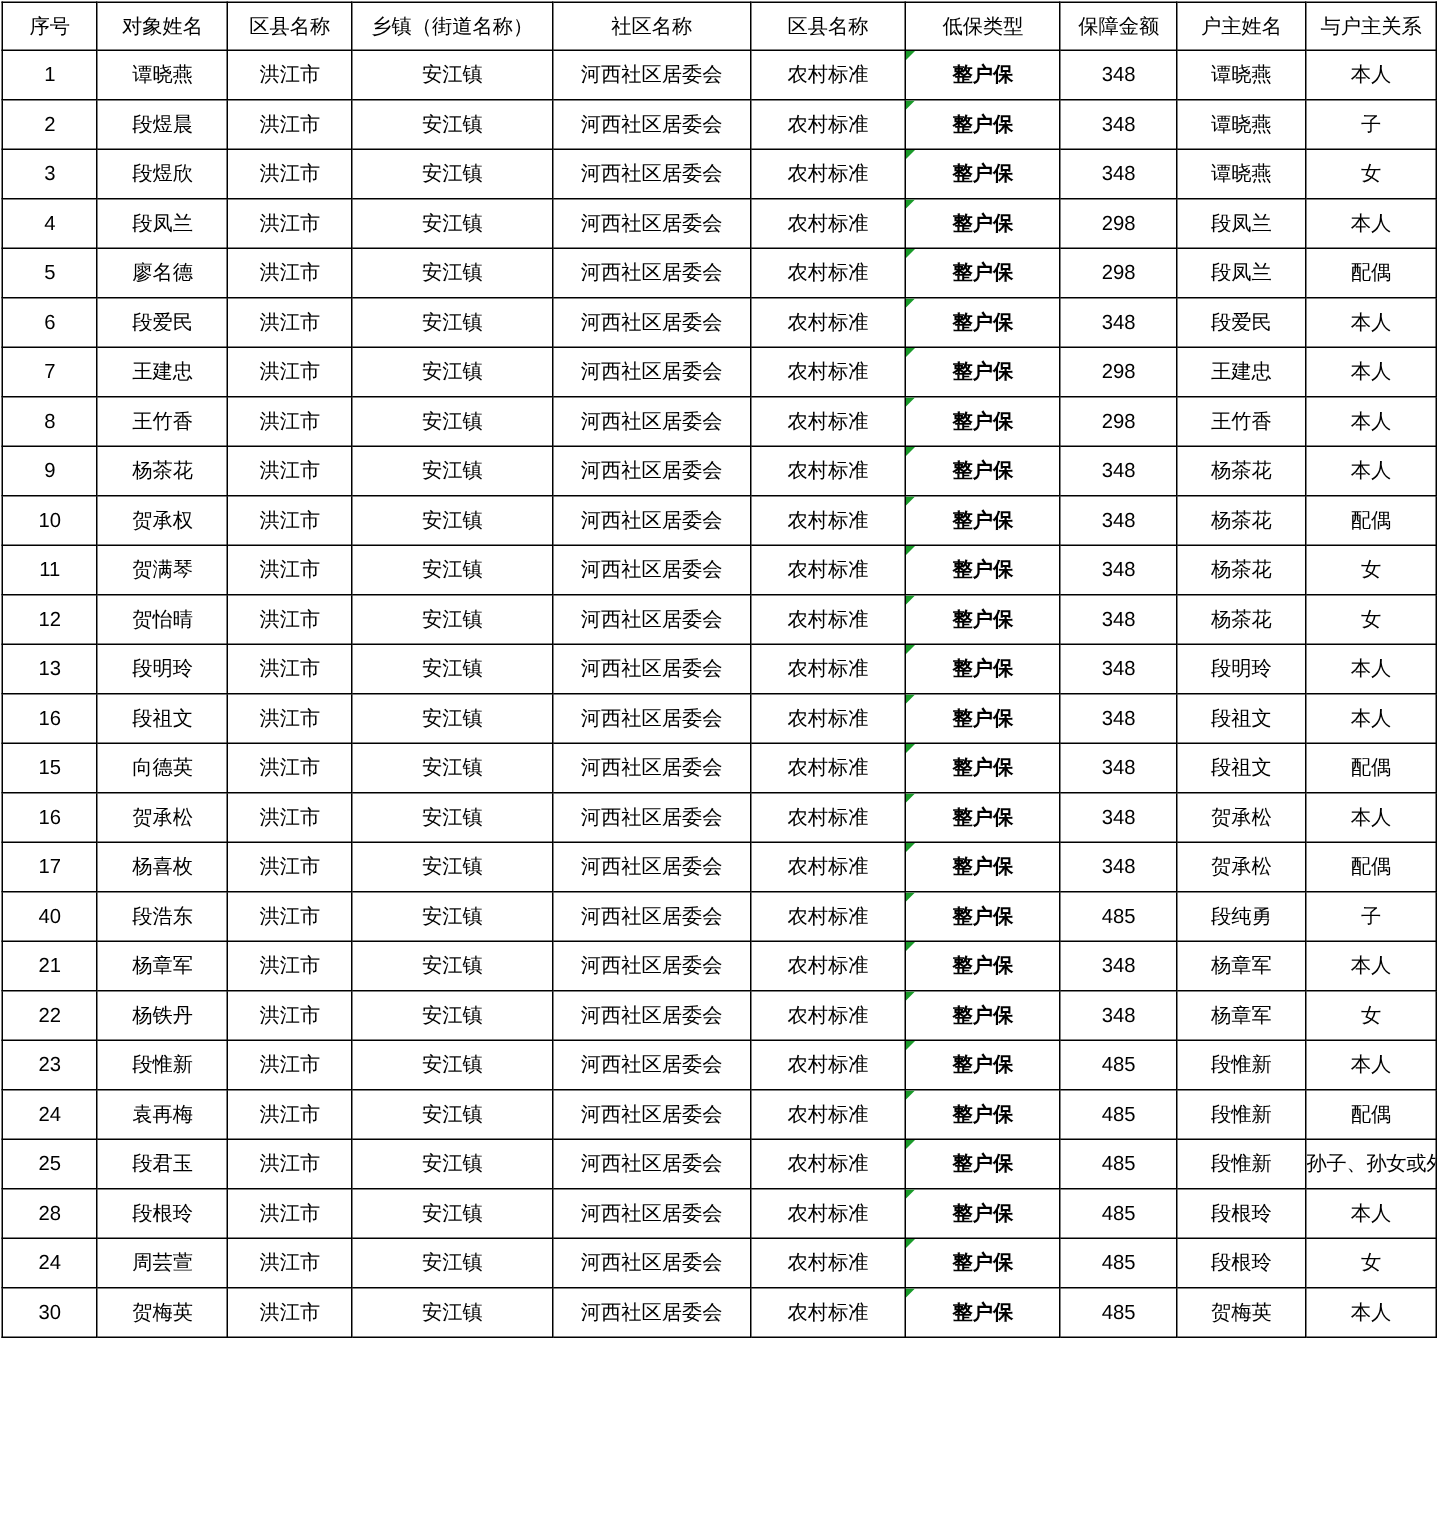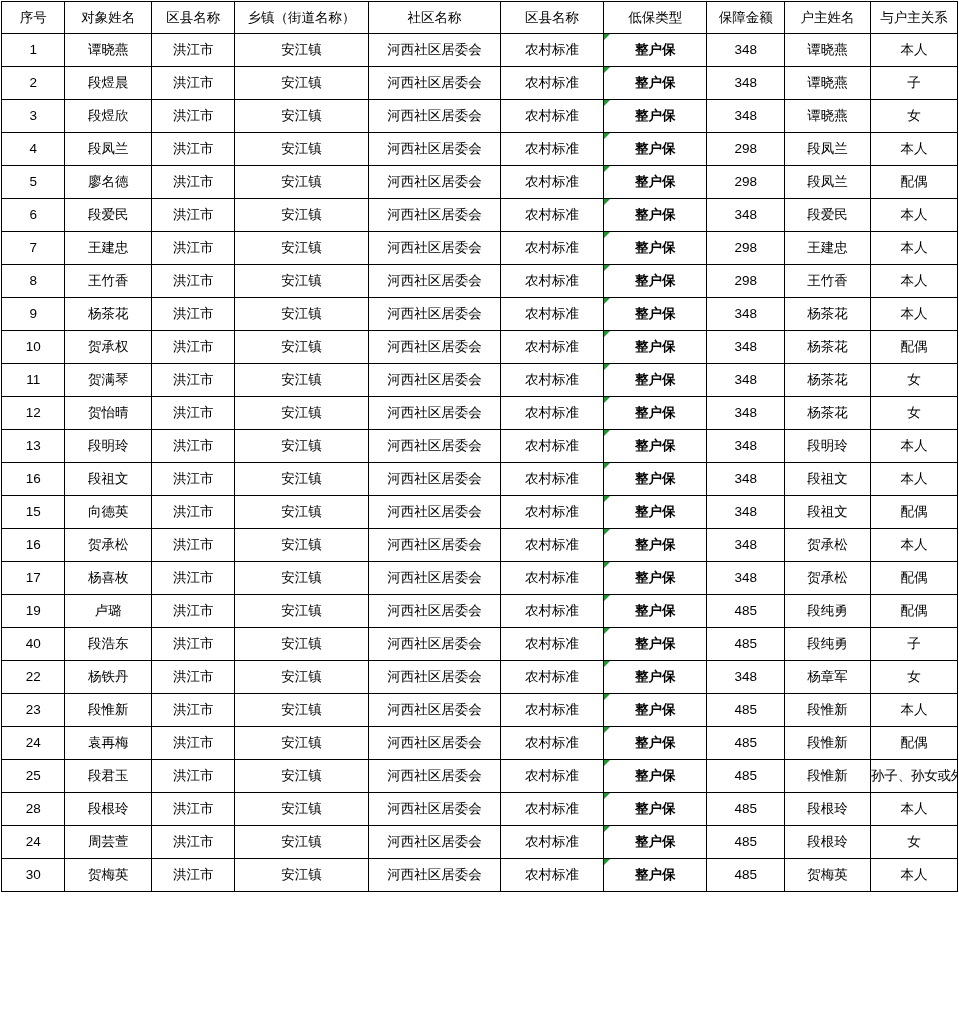--- a/index.html
+++ b/index.html
@@ -302,42 +302,42 @@
           <td>洪江市</td>
           <td>安江镇</td>
           <td>河西社区居委会</td>
           <td>农村标准</td>
           <td class="mark">整户保</td>
           <td>348</td>
           <td>贺承松</td>
           <td>配偶</td>
         </tr>
         <tr>
-          <td>19</td>
-          <td>卢璐</td>
-          <td>洪江市</td>
-          <td>安江镇</td>
-          <td>河西社区居委会</td>
-          <td>农村标准</td>
-          <td class="mark">整户保</td>
-          <td>485</td>
-          <td>段纯勇</td>
-          <td>配偶</td>
-        </tr>
-        <tr>
           <td>40</td>
           <td>段浩东</td>
           <td>洪江市</td>
           <td>安江镇</td>
           <td>河西社区居委会</td>
           <td>农村标准</td>
           <td class="mark">整户保</td>
           <td>485</td>
           <td>段纯勇</td>
           <td>子</td>
+        </tr>
+        <tr>
+          <td>21</td>
+          <td>杨章军</td>
+          <td>洪江市</td>
+          <td>安江镇</td>
+          <td>河西社区居委会</td>
+          <td>农村标准</td>
+          <td class="mark">整户保</td>
+          <td>348</td>
+          <td>杨章军</td>
+          <td>本人</td>
         </tr>
         <tr>
           <td>22</td>
           <td>杨铁丹</td>
           <td>洪江市</td>
           <td>安江镇</td>
           <td>河西社区居委会</td>
           <td>农村标准</td>
           <td class="mark">整户保</td>
           <td>348</td>

